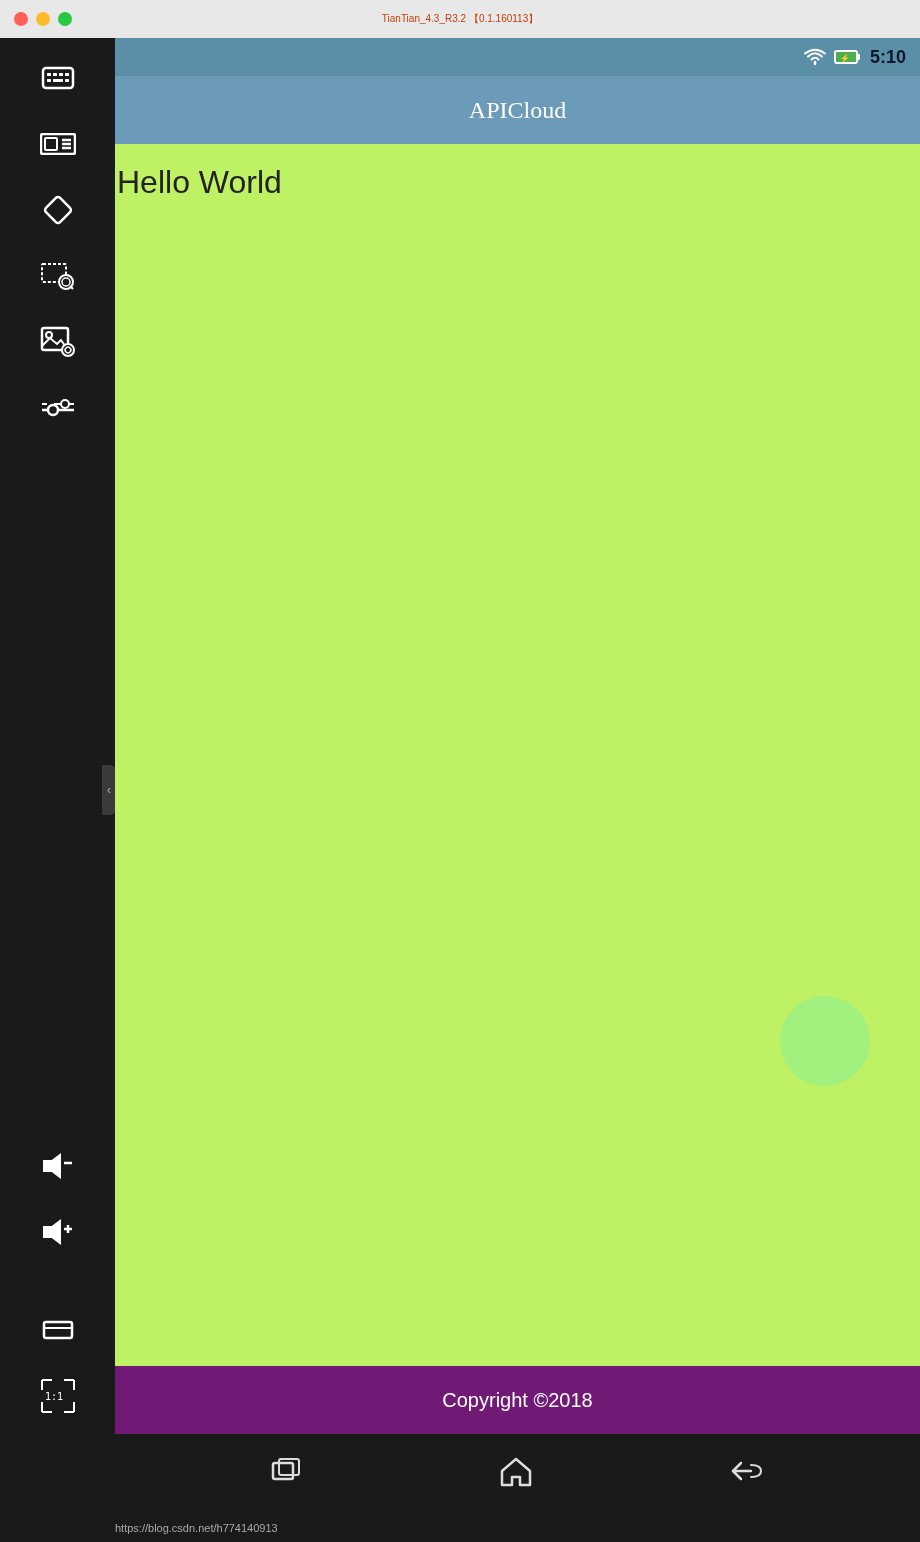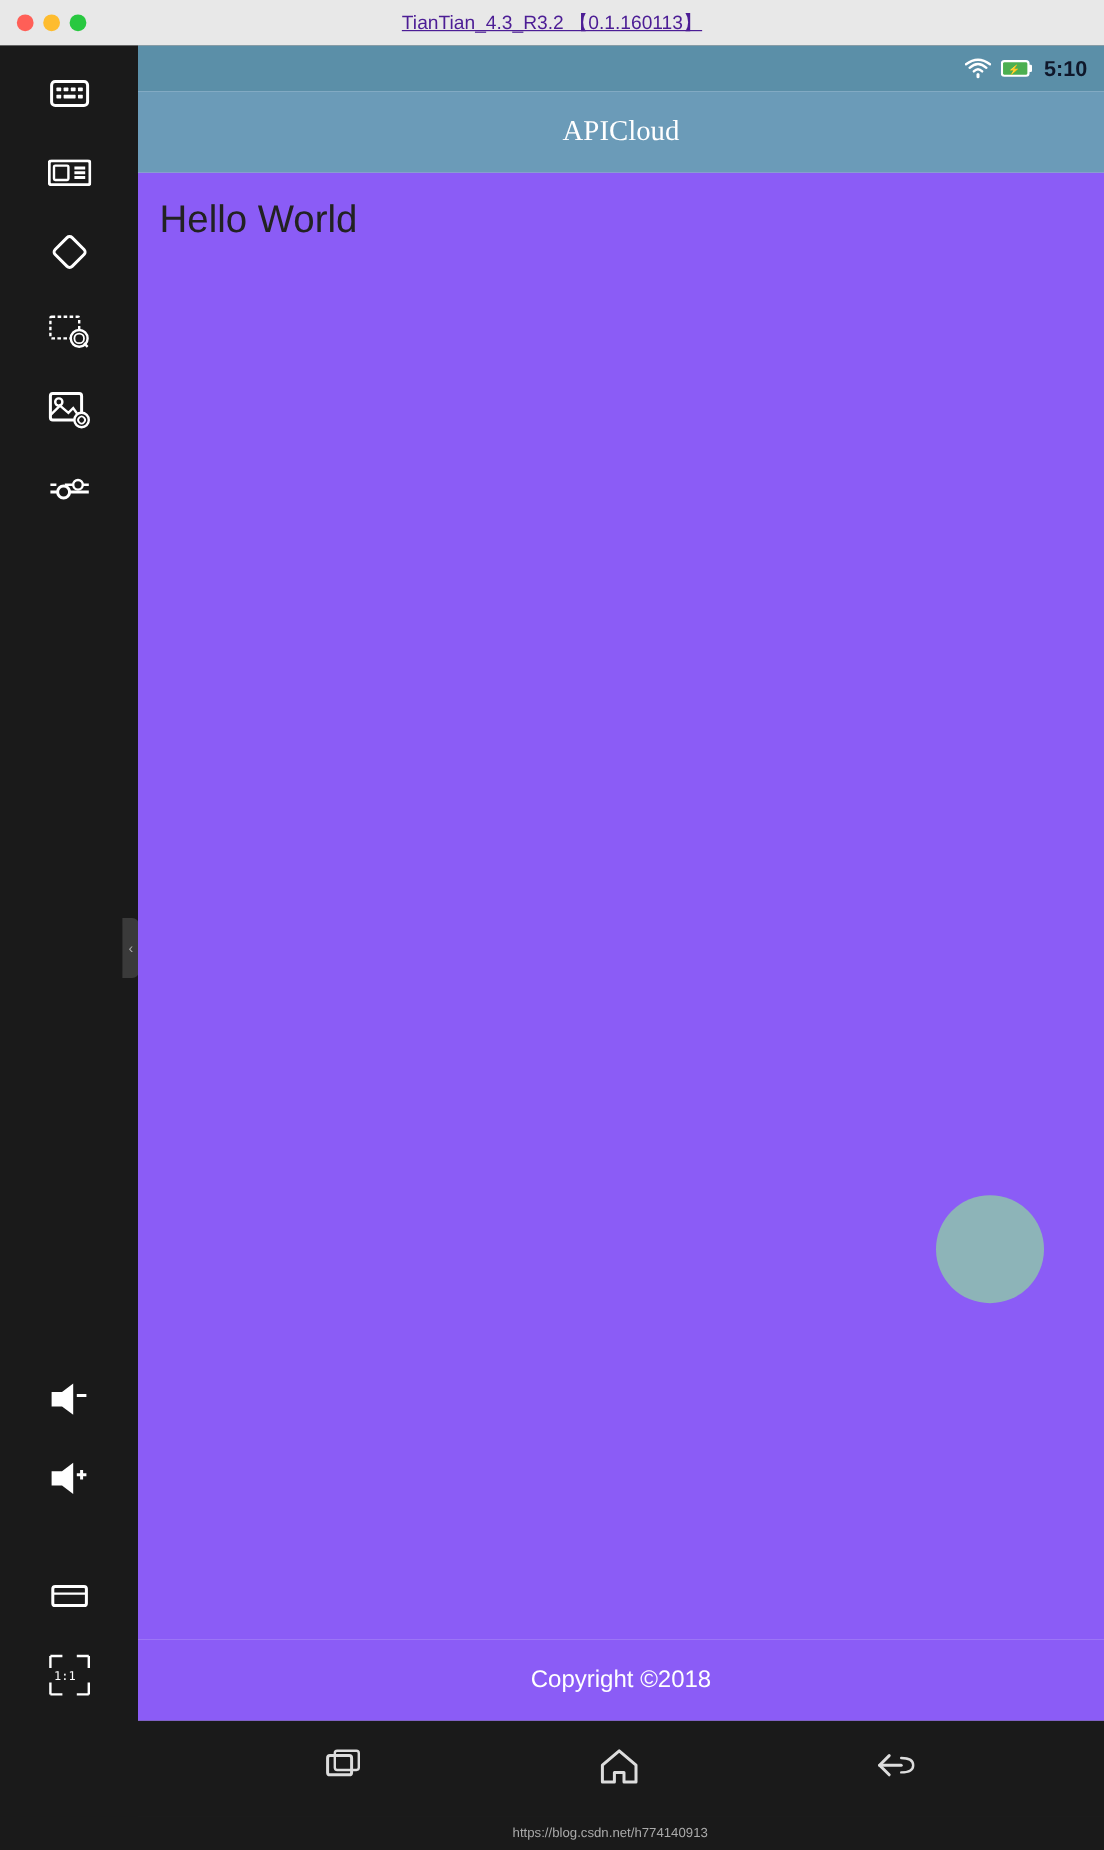--- a/index.html
+++ b/index.html
@@ -33,24 +33,23 @@
       width: 14px;
       height: 14px;
       border-radius: 50%;
       border: none;
       cursor: pointer;
     }
     .wc-close { background: #ff5f57; }
     .wc-min { background: #febc2e; }
     .wc-max { background: #28c840; }
     .title-text {
-      font-size: 16px;
-      color: #4c1d95;
+      font-size: 10px;
+      color: #c2410c;
       font-weight: 500;
-      text-decoration: underline;
     }
 
     
     .main-layout {
       display: flex;
       width: 100%;
       height: calc(100% - 38px);
       position: relative;
     }
 
@@ -168,23 +167,23 @@
     .app-title {
       color: white;
       font-size: 24px;
       font-weight: 500;
       font-family: Liberation Serif, serif;
     }
 
     
     .app-content {
       flex: 1;
-      background: #8b5cf6;
+      background: #bef264;
       position: relative;
-      padding: 20px 18px;
+      padding: 20px 2px;
     }
     .hello-world-text {
       font-size: 32px;
       color: #222;
       font-weight: 400;
     }
 
     
     .green-circle {
       position: absolute;
@@ -193,21 +192,21 @@
       width: 90px;
       height: 90px;
       border-radius: 50%;
       background: rgba(144, 238, 144, 0.6);
     }
 
     
     .app-footer {
       width: 100%;
       height: 68px;
-      background: #8b5cf6;
+      background: #701a75;
       display: flex;
       align-items: center;
       justify-content: center;
     }
     .footer-text {
       color: white;
       font-size: 20px;
       font-weight: 400;
     }
 
@@ -228,21 +227,21 @@
       opacity: 0.85;
     }
 
     
     .url-bar {
       width: 100%;
       height: 28px;
       background: #1a1a1a;
       display: flex;
       align-items: center;
-      justify-content: center;
+      justify-content: flex-start;
       padding-right: 18px;
     }
     .url-text {
       color: #aaa;
       font-size: 11px;
     }
   </style>
 </head>
 <body>
 

